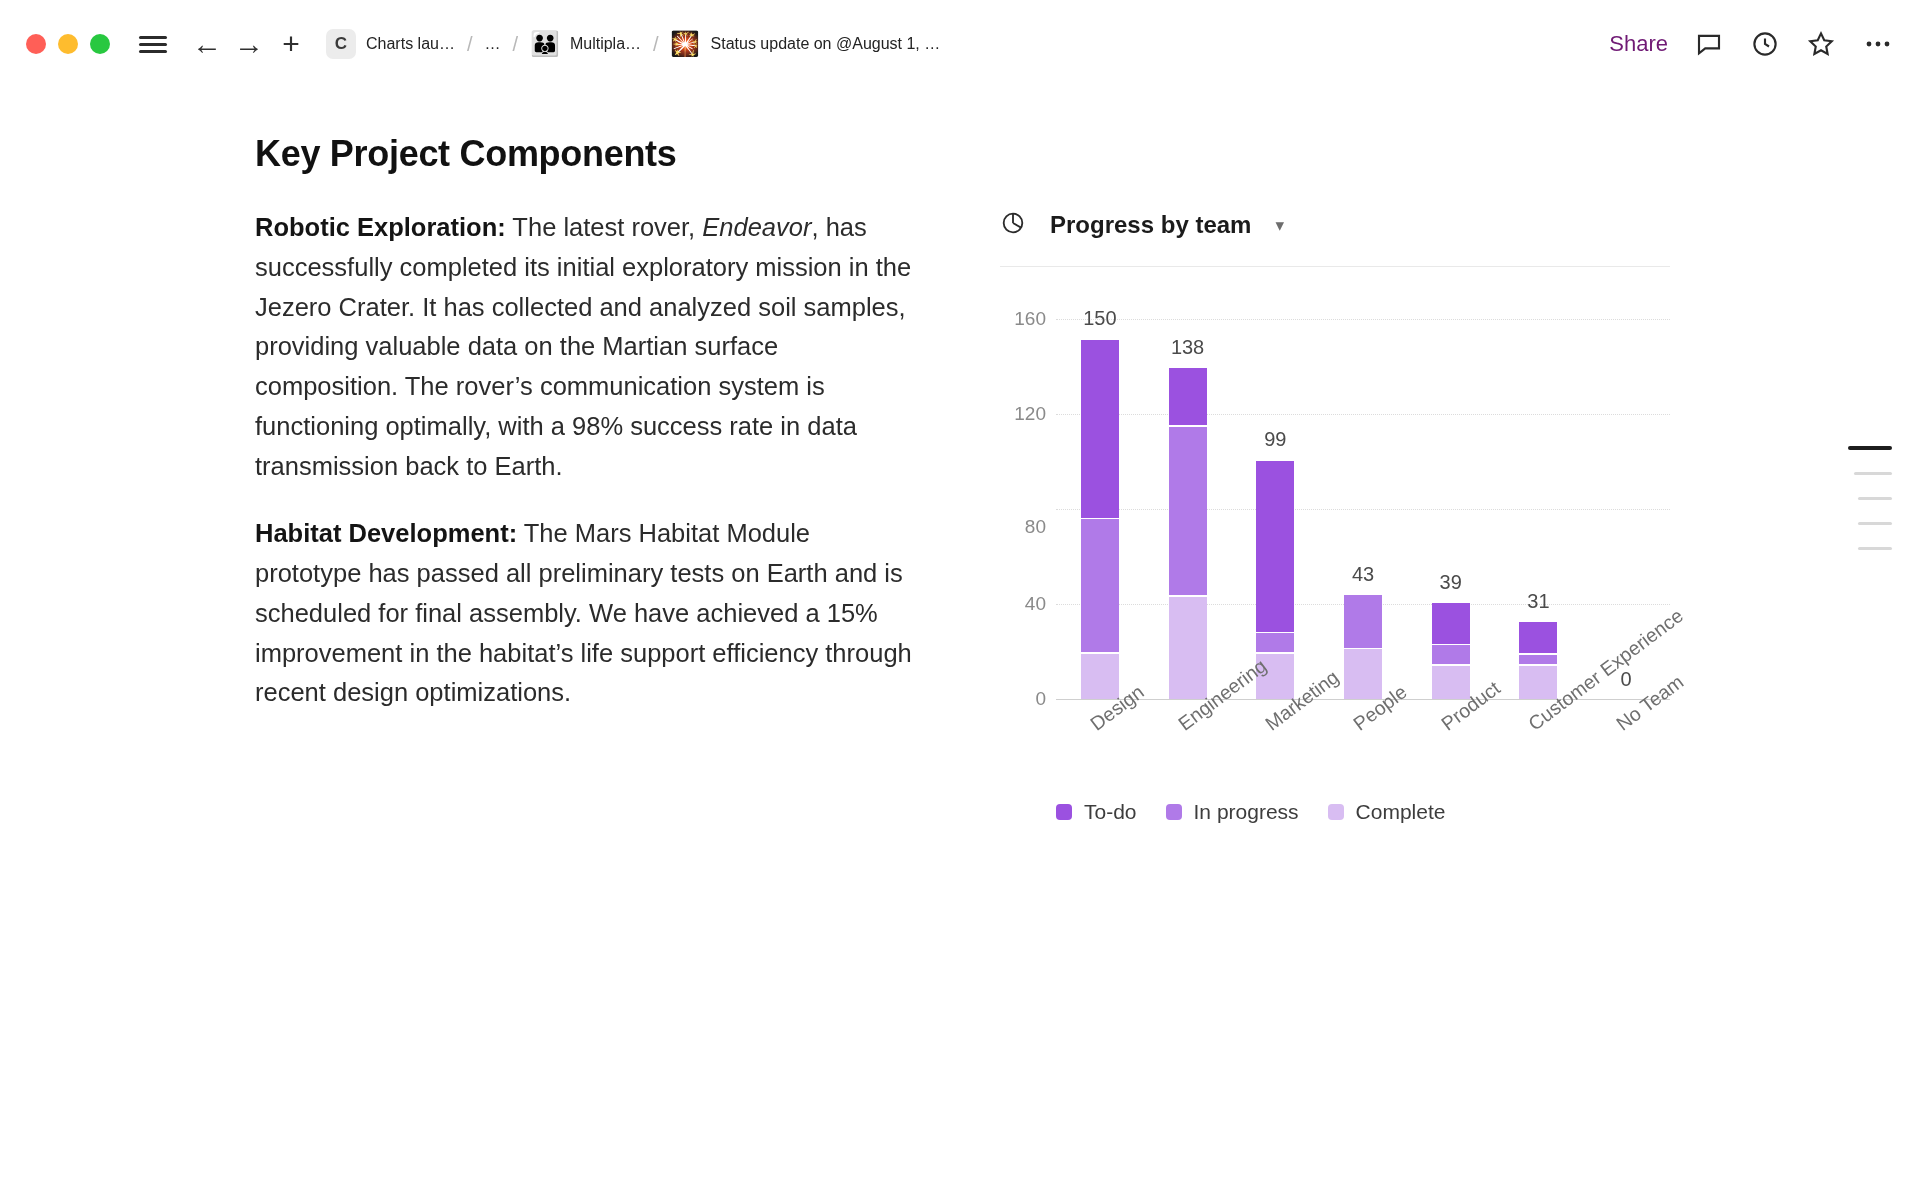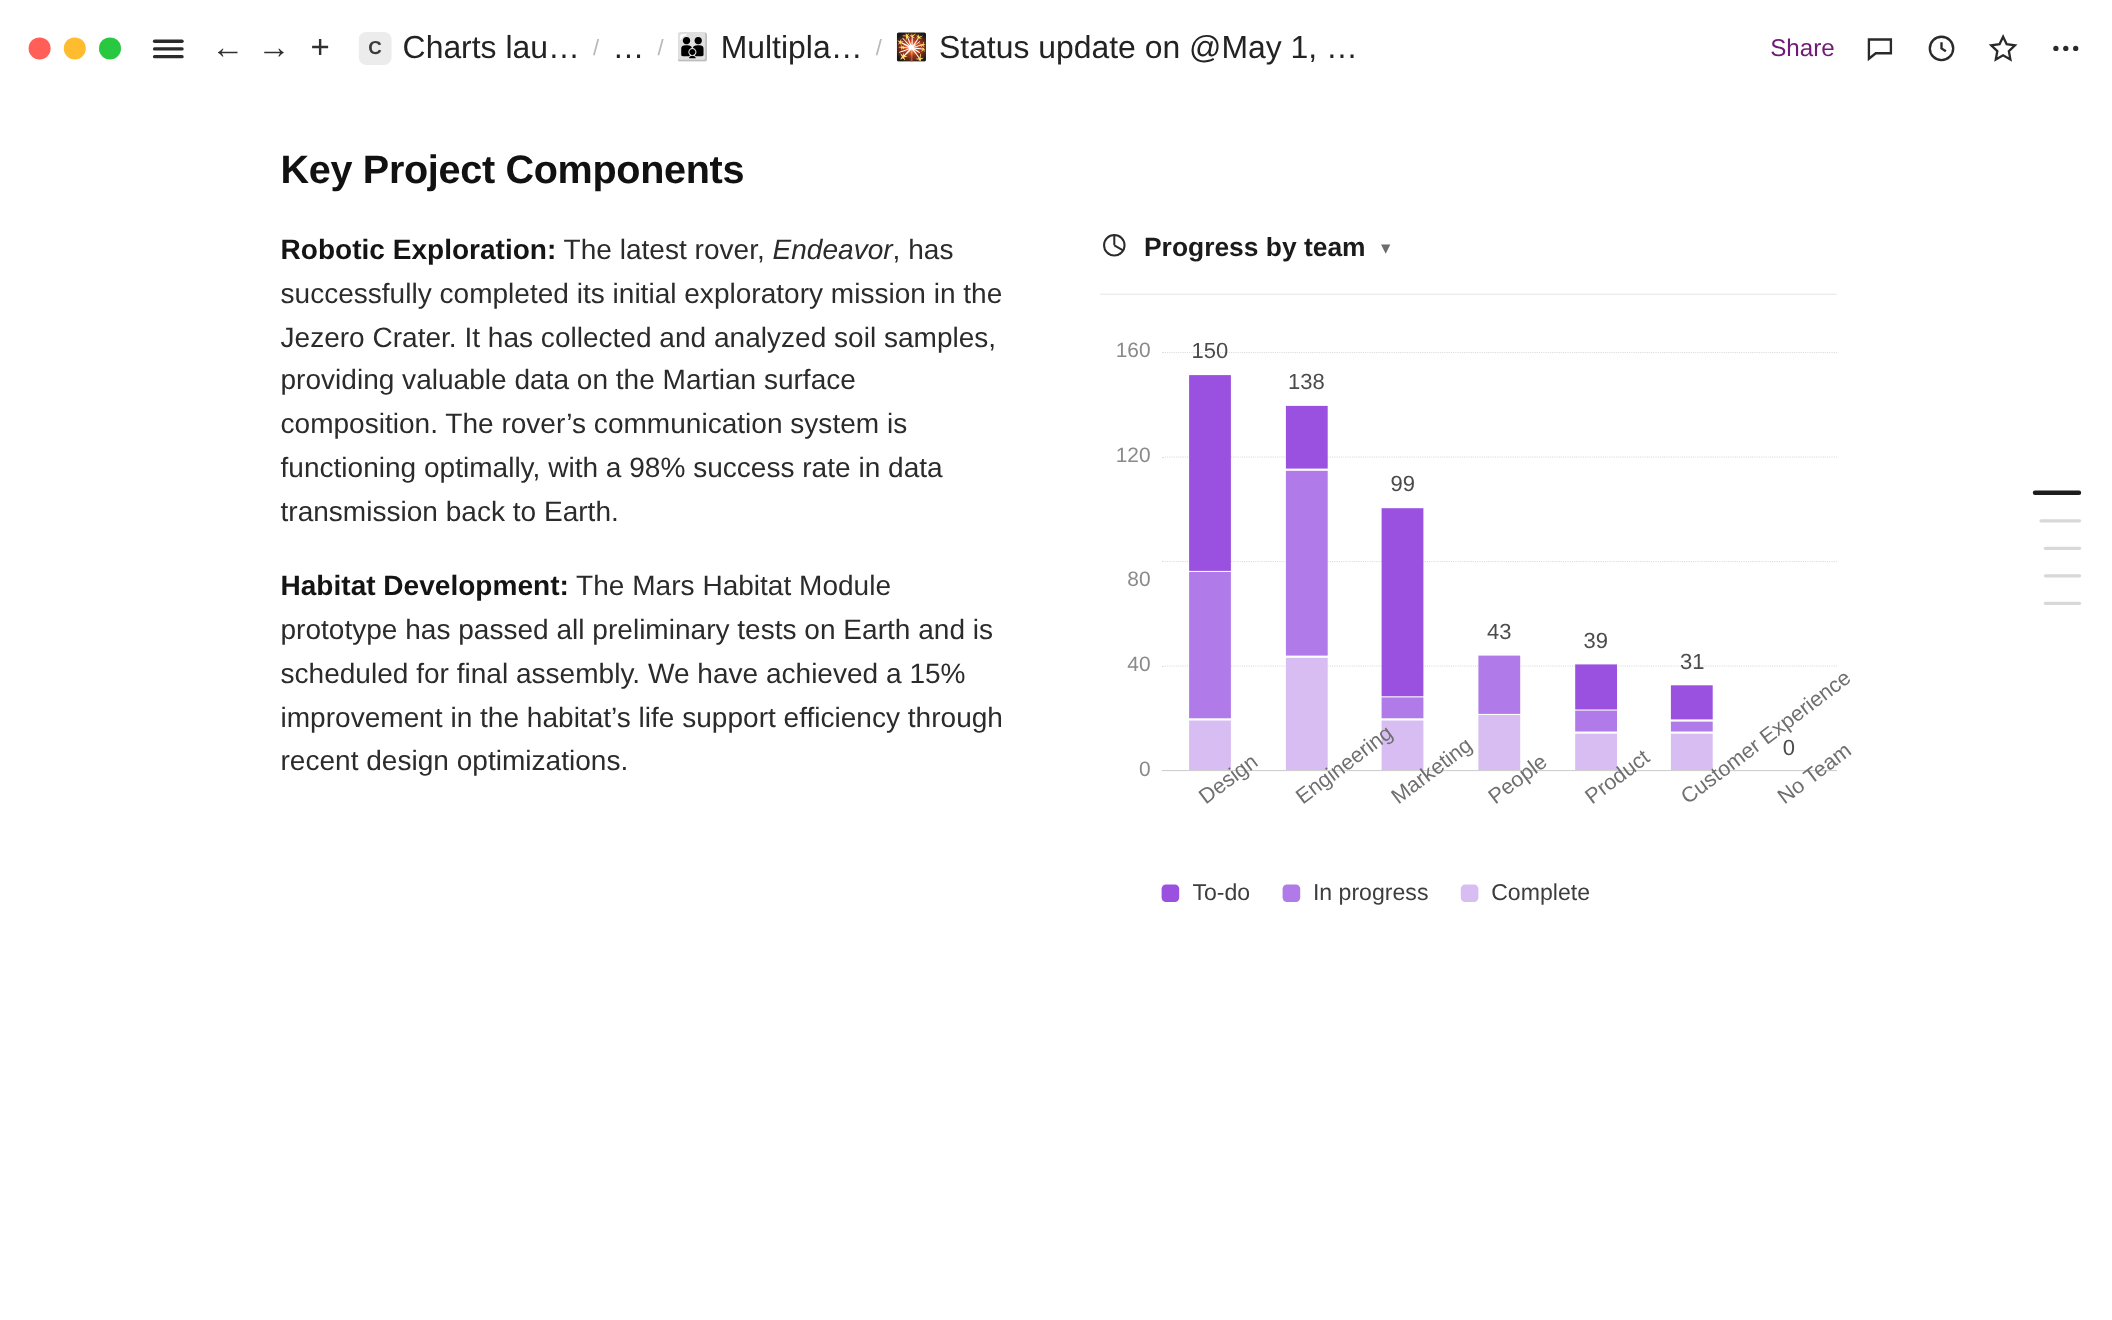--- a/index.html
+++ b/index.html
@@ -49,21 +49,21 @@
 
   .breadcrumb {
     display: flex; align-items: center;
     margin-left: 14px;
     font-size: 22px;
     color: #1d1d1d;
     white-space: nowrap;
     overflow: hidden;
   }
   .crumb { display: flex; align-items: center; gap: 10px; }
-  .crumb-label { font-size: 29px; color: #232323; }
+  .crumb-label { font-size: 16px; color: #232323; }
   .crumb-sep { color: #b8b8b8; margin: 0 12px; font-size: 20px; }
   .sq-icon {
     width: 30px; height: 30px; border-radius: 7px;
     background: #ececec; color: #3b3b3b;
     display: flex; align-items: center; justify-content: center;
     font-size: 17px; font-weight: 700;
   }
   .emoji-icon { font-size: 24px; line-height: 1; }
 
   .tb-right {
@@ -95,21 +95,21 @@
   .prose p { margin: 0 0 28px 0; }
   .prose b { font-weight: 700; color: #141414; }
   .prose i { font-style: italic; }
 
   
   .chart-card {
     position: absolute; left: 1000px; top: 122px;
     width: 670px;
   }
   .chart-head {
-    display: flex; align-items: center; gap: 14px;
+    display: flex; align-items: center; gap: 24px;
     padding-bottom: 26px;
     border-bottom: 1px solid #e9e9e9;
   }
   .chart-title { font-size: 24px; font-weight: 700; color: #1b1b1b; }
   .chevron { color: #6d6d6d; font-size: 17px; }
 
   .plot {
     position: relative;
     margin-top: 52px;
     width: 670px; height: 430px;
@@ -201,21 +201,21 @@
         <span class="crumb-label">…</span>
       </div>
       <span class="crumb-sep">/</span>
       <div class="crumb">
         <span class="emoji-icon">👪</span>
         <span class="crumb-label">Multipla…</span>
       </div>
       <span class="crumb-sep">/</span>
       <div class="crumb">
         <span class="emoji-icon">🎇</span>
-        <span class="crumb-label">Status update on @May 1, …</span>
+        <span class="crumb-label">Status update on @August 1, …</span>
       </div>
     </div>
 
     <div class="tb-right">
       <span class="share-label">Share</span>
 
       <span class="tb-ico">
         <svg width="30" height="30" viewBox="0 0 24 24" fill="none" stroke="#2a2a2a" stroke-width="1.7">
           <path d="M4 5.5h16v10H9l-5 4z"></path>
         </svg>

